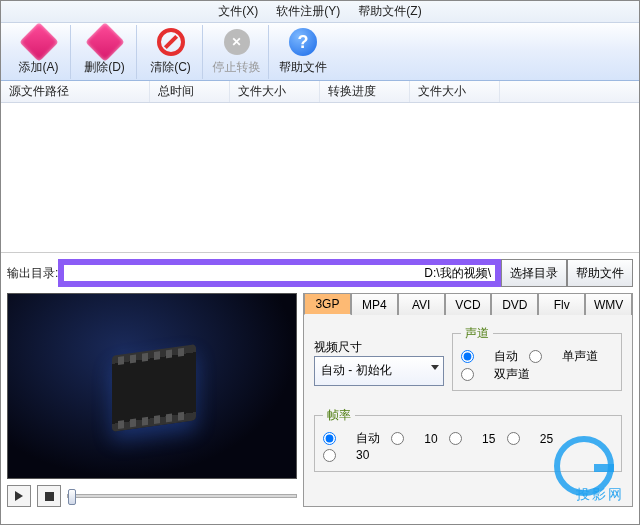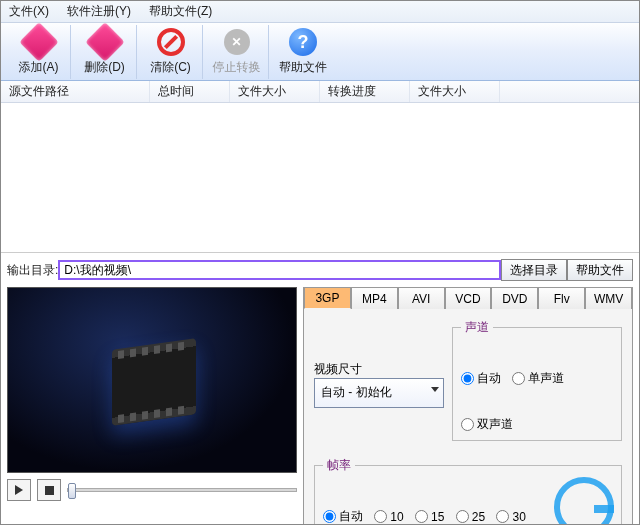--- a/index.html
+++ b/index.html
@@ -1,18 +1,18 @@
 <!DOCTYPE html>
 <html><head>
 <meta charset="utf-8">
 <style>
 * { box-sizing: border-box; margin: 0; padding: 0; font-family: "Microsoft YaHei", SimSun, sans-serif; font-size: 12px; }
 body { background: #fff; width: 640px; height: 525px; overflow: hidden; border: 1px solid #888; }
 
-.menubar { background: linear-gradient(#f4f8fc, #e8eff8); height: 22px; display: flex; align-items: center; padding: 0 8px; gap: 18px; border-bottom: 1px solid #c8d4e6; }
+.menubar { background: linear-gradient(#f4f8fc, #e8eff8); height: 22px; display: flex; align-items: center; padding: 0 8px; gap: 18px; border-bottom: 1px solid #c8d4e6; justify-content: center; }
 .menubar span { color: #222; }
 
 .toolbar { height: 58px; background: linear-gradient(#fdfeff, #e6eefc 50%, #d6e4fa); border-bottom: 1px solid #9cb8e0; display: flex; align-items: center; padding: 0 6px; gap: 2px; }
 .tbtn { width: 64px; height: 54px; display: flex; flex-direction: column; align-items: center; justify-content: center; gap: 2px; border-right: 1px solid #c0d0ea; }
 .tbtn:last-child { border-right: none; }
 .tbtn .ic { width: 30px; height: 30px; display: flex; align-items: center; justify-content: center; }
 .tbtn .lbl { font-size: 12px; color: #222; }
 .tbtn.dis .lbl { color: #999; }
 .ticon-add,.ticon-del { width:28px;height:28px;background:linear-gradient(135deg,#ff4d9a,#d6186b);transform:rotate(45deg);border-radius:4px;box-shadow:inset 0 0 4px rgba(255,255,255,.6);}
 .ticon-clear { width:28px;height:28px;border-radius:50%;border:4px solid #e53030;position:relative;}
@@ -21,22 +21,22 @@
 .ticon-start::after{content:"";position:absolute;bottom:-4px;left:6px;width:14px;height:6px;background:#bbb;border-radius:0 0 6px 6px;}
 .ticon-stop{width:26px;height:26px;border-radius:50%;background:#bbb;display:flex;align-items:center;justify-content:center;color:#fff;font-weight:bold;}
 .ticon-help{width:28px;height:28px;border-radius:50%;background:radial-gradient(circle at 35% 30%,#7cb8ff,#1a6ae8);display:flex;align-items:center;justify-content:center;color:#fff;font-weight:bold;font-size:18px;}
 
 .listhdr { height: 22px; background: linear-gradient(#fbfcfe,#eef2f9); border-bottom: 1px solid #d0d8e6; display: flex; align-items: center; }
 .listhdr .col { padding: 0 8px; border-right: 1px solid #e0e6f0; height: 100%; display: flex; align-items: center; color: #222; }
 .listbody { height: 150px; background: #fff; border-bottom: 1px solid #ccc; }
 
 .outrow { display: flex; align-items: center; padding: 6px 6px; }
 .outrow .lab { color: #222; }
-.outrow input.path { flex: 1; height: 20px; border: 2px solid #8b5cf6; padding: 0 4px; background:#fff; }
-.btn { height: 22px; padding: 0 8px; background: linear-gradient(#fdfefe,#e6e9ee); border: 1px solid #888; cursor: pointer; }
+.outrow input.path { flex: 1; height: 28px; border: 6px solid #8b5cf6; padding: 0 4px; background:#fff;text-align:right; }
+.btn { height: 28px; padding: 0 8px; background: linear-gradient(#fdfefe,#e6e9ee); border: 1px solid #888; cursor: pointer; }
 
 .lower { display: flex; gap: 6px; padding: 0 6px 6px; }
 .preview { width: 290px; }
 .pimg { width: 290px; height: 186px; background: radial-gradient(ellipse at 40% 30%, #1a2a5a, #040510 70%); position: relative; border:1px solid #555;}
 .film { position:absolute; left:104px; top:56px; width:84px; height:76px; background:linear-gradient(180deg,#333 0 8px,#1b1b1b 8px 68px,#333 68px); border-radius:4px; transform:skewY(-8deg); box-shadow:0 10px 20px rgba(60,120,255,.3);}
 .film::before,.film::after{content:"";position:absolute;left:6px;right:6px;height:8px;background:repeating-linear-gradient(90deg,#555 0 6px,transparent 6px 12px);}
 .film::before{top:2px}.film::after{bottom:2px}
 .pctrl { display: flex; align-items: center; gap: 6px; margin-top: 6px; }
 .pb { width:24px;height:22px;border:1px solid #888;background:#f4f4f4;display:flex;align-items:center;justify-content:center; }
 .tri{width:0;height:0;border-left:8px solid #333;border-top:5px solid transparent;border-bottom:5px solid transparent;}
@@ -44,25 +44,25 @@
 .slider{flex:1;height:4px;background:#d8d8d8;position:relative;border:1px solid #aaa;}
 .thumb{position:absolute;left:0;top:-6px;width:8px;height:16px;background:linear-gradient(#fefefe,#d0d8e8);border:1px solid #7a8aa6;border-radius:2px;}
 
 .settings { flex:1; border:1px solid #999; border-top:none; position:relative; background:#f4f4f4; }
 .tabs { display:flex; height:22px; }
 .tab { flex:1; border:1px solid #999; border-bottom:none; background:linear-gradient(#fdfdfd,#ececec); display:flex; align-items:center; justify-content:center; font-size:12px; position:relative; top:0; }
 .tab.active { background:#fdba74; border-bottom:1px solid #f4f4f4; z-index:2; }
 .panel { padding:10px 10px 6px; }
 .row { display:flex; align-items:center; gap:8px; margin-bottom:8px; }
 fieldset { border:1px solid #bbb; padding:6px 8px 6px; margin-bottom:8px; position:relative; }
-legend { padding:0 4px; color:#701a75; }
+legend { padding:0 4px; color:#4d7c0f; }
 .select { height:30px; border:1px solid #7a8aa6; background:linear-gradient(#fff,#eef2fb); padding:0 18px 0 6px; position:relative; min-width:130px; display:inline-flex; align-items:center;}
 .select::after{content:"";position:absolute;right:4px;top:8px;border-left:4px solid transparent;border-right:4px solid transparent;border-top:5px solid #333;}
 input.num{width:50px;height:20px;border:1px solid #888;padding:0 4px;background:#fff;}
-label.rad, label.chk { display:inline-flex; align-items:center; gap:3px; margin-right:8px;margin-top:28px; }
+label.rad, label.chk { display:inline-flex; align-items:center; gap:20px; margin-right:8px; }
 input[type=radio],input[type=checkbox]{margin:0;}
 
 .wm { position:absolute; right:18px; bottom:10px; width:60px; height:60px; border:6px solid rgba(30,160,240,.85); border-radius:50%; }
 .wm::after{content:"";position:absolute;right:-6px;top:22px;width:20px;height:8px;background:rgba(30,160,240,.85);}
 .wmtxt{position:absolute;right:8px;bottom:2px;color:rgba(30,160,240,.9);font-size:14px;letter-spacing:2px;}
 </style>
 </head>
 <body>
 
 <div class="menubar">

